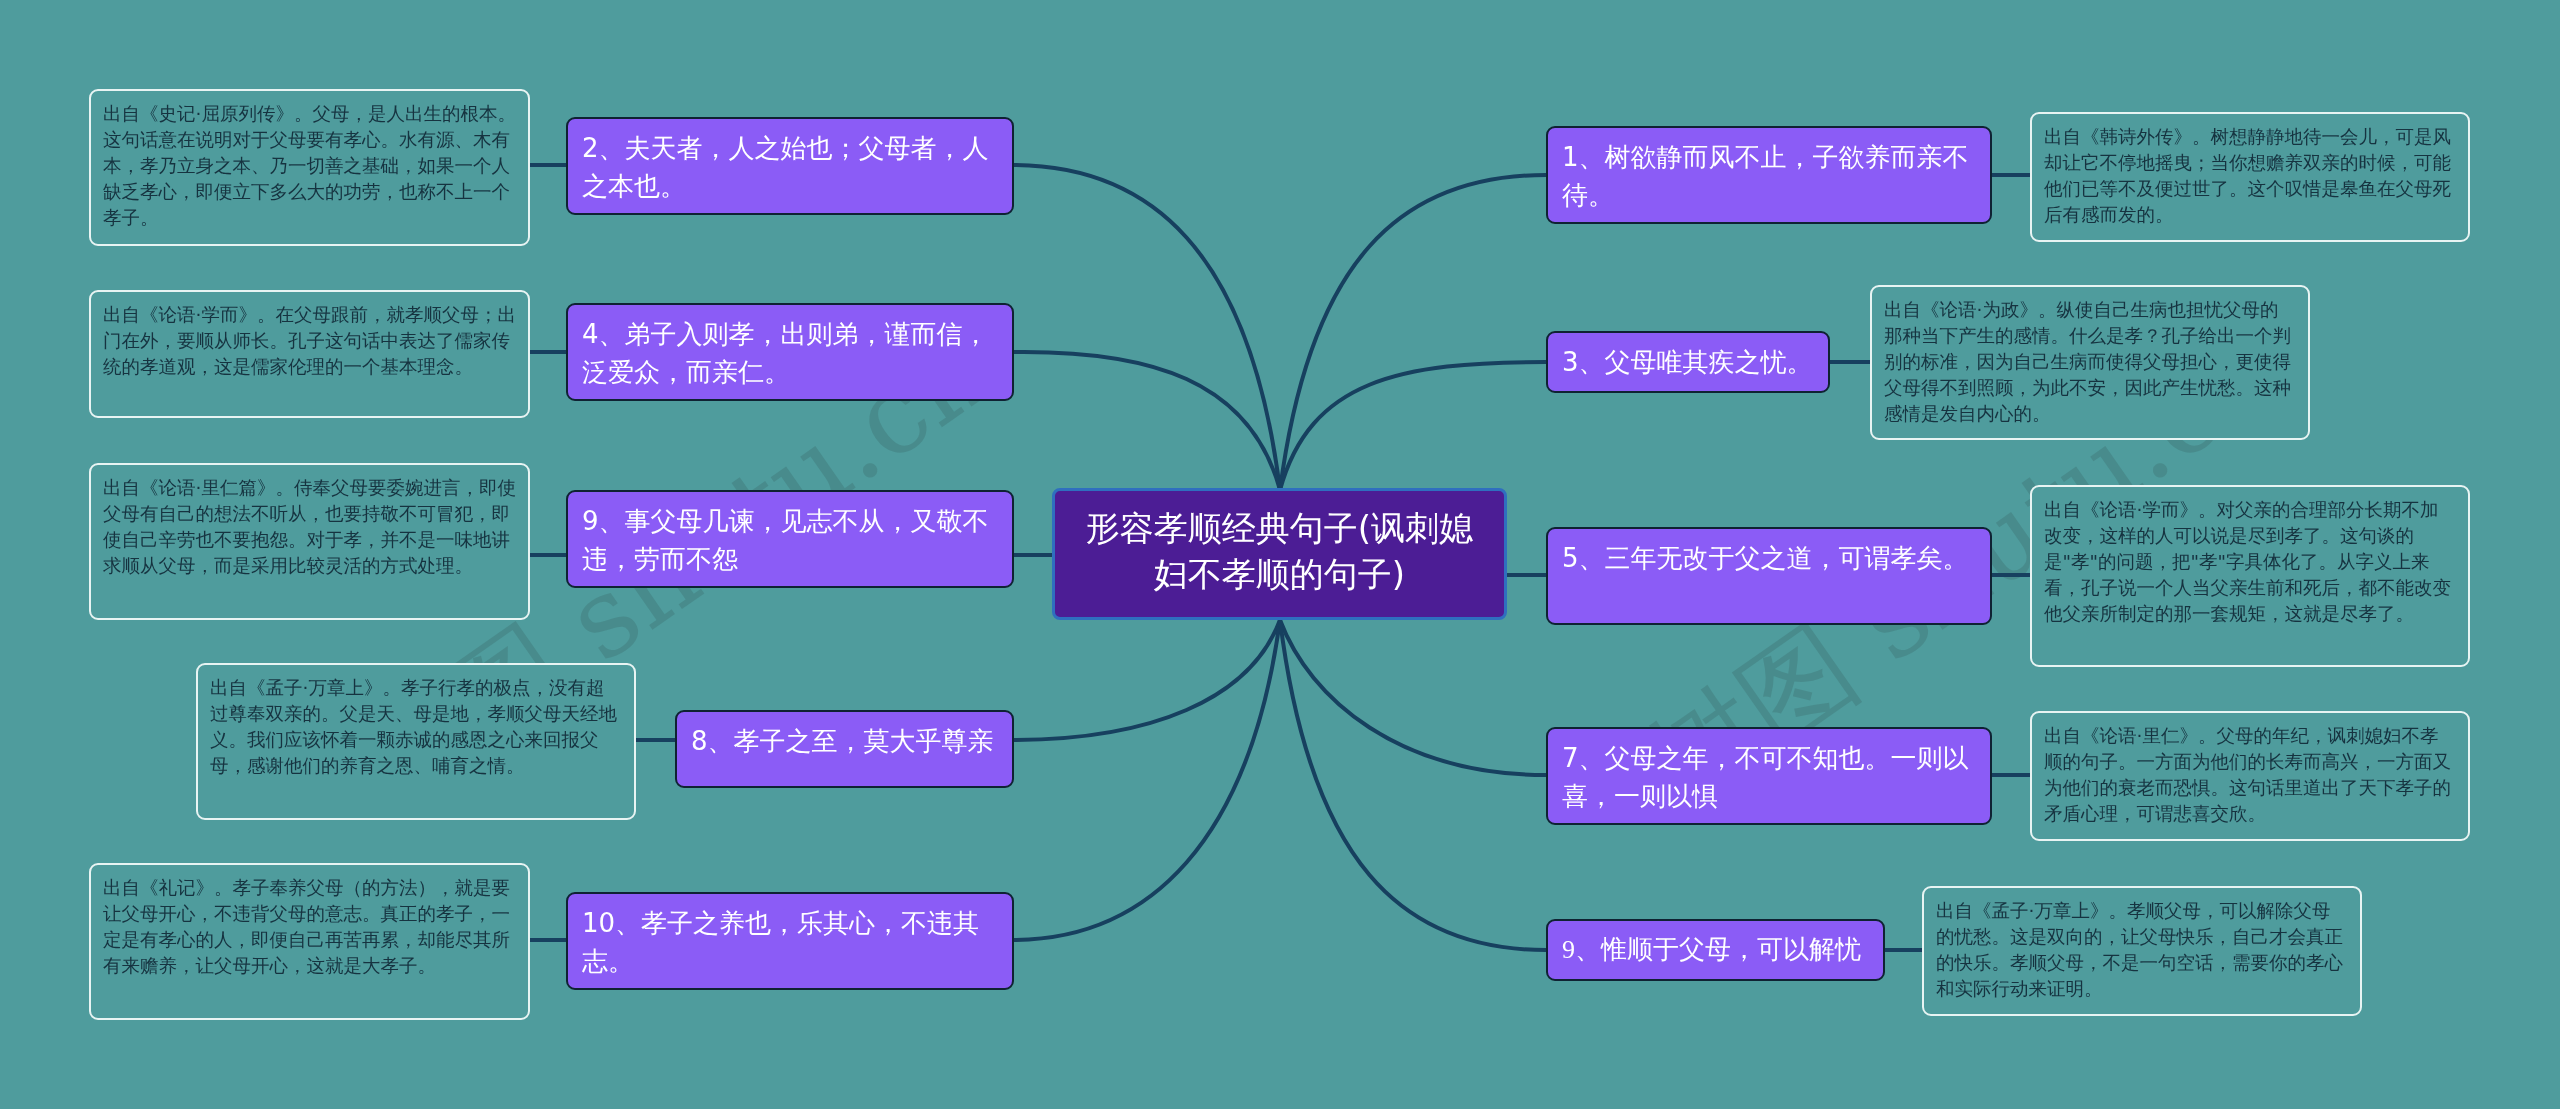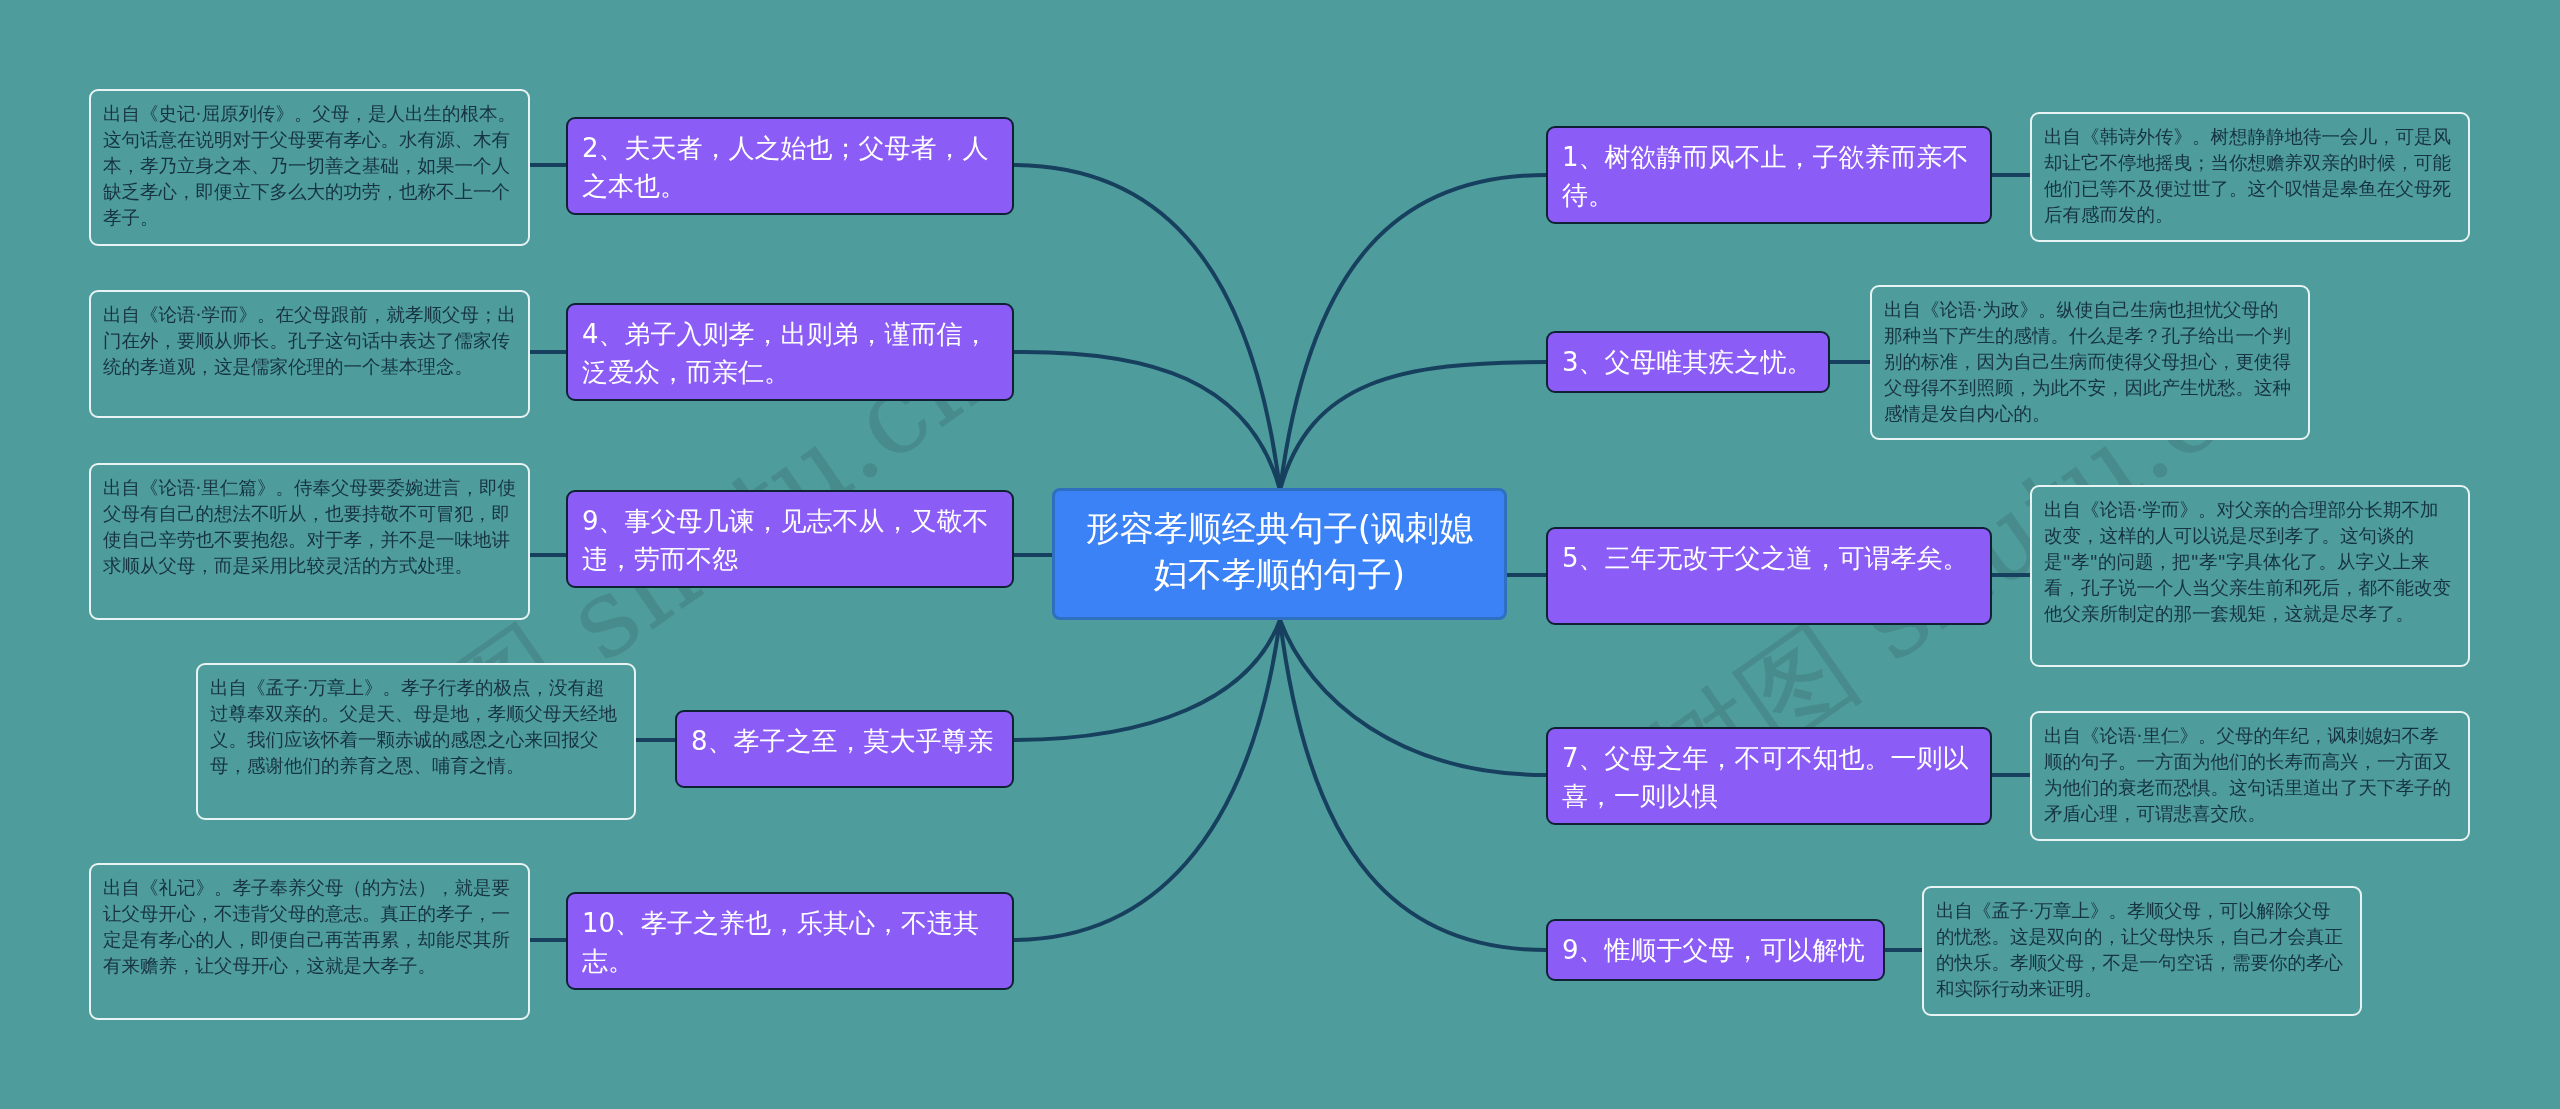--- a/index.html
+++ b/index.html
@@ -19,21 +19,21 @@
   }
   .node {
     position: absolute; box-sizing: border-box;
     background: #8b5cf6; color: #ffffff;
     border: 2px solid #0f2233; border-radius: 9px;
     font-size: 26px; line-height: 38px;
     padding: 10px 14px;
   }
   .center {
     position: absolute; box-sizing: border-box;
-    background: #3b82f6; color: #ffffff;
+    background: #4c1d95; color: #ffffff;
     border: 3px solid #2f6fbf; border-radius: 8px;
     font-size: 34px; line-height: 46px; text-align: center;
     padding: 14px 18px;
   }
   .note {
     position: absolute; box-sizing: border-box;
     background: #4f9c9d; color: #163340;
     border: 2px solid #e8f4f3; border-radius: 9px;
     font-size: 18.5px; line-height: 26px;
     padding: 10px 12px;
@@ -116,21 +116,21 @@
   </div>
   <div class="node" style="left:1546px; top:331px; width:284px; height:62px;">
     <span>3、父母唯其疾之忧。</span>
   </div>
   <div class="node" style="left:1546px; top:527px; width:446px; height:98px;">
     <span>5、三年无改于父之道，可谓孝矣。</span>
   </div>
   <div class="node" style="left:1546px; top:727px; width:446px; height:98px;">
     <span>7、父母之年，不可不知也。一则以喜，一则以惧</span>
   </div>
-  <div class="node" style="left:1546px; top:919px; width:339px; height:62px;">
+  <div class="node" style="left:1546px; top:919px; width:339px; height:62px;font-family:Liberation Serif, serif;">
     <span>9、惟顺于父母，可以解忧</span>
   </div>
 
   <div class="note" style="left:2030px; top:112px; width:440px; height:130px;">
     <span>出自《韩诗外传》。树想静静地待一会儿，可是风却让它不停地摇曳；当你想赡养双亲的时候，可能他们已等不及便过世了。这个叹惜是皋鱼在父母死后有感而发的。</span>
   </div>
   <div class="note" style="left:1870px; top:285px; width:440px; height:155px;">
     <span>出自《论语·为政》。纵使自己生病也担忧父母的那种当下产生的感情。什么是孝？孔子给出一个判别的标准，因为自己生病而使得父母担心，更使得父母得不到照顾，为此不安，因此产生忧愁。这种感情是发自内心的。</span>
   </div>
   <div class="note" style="left:2030px; top:485px; width:440px; height:182px;">

